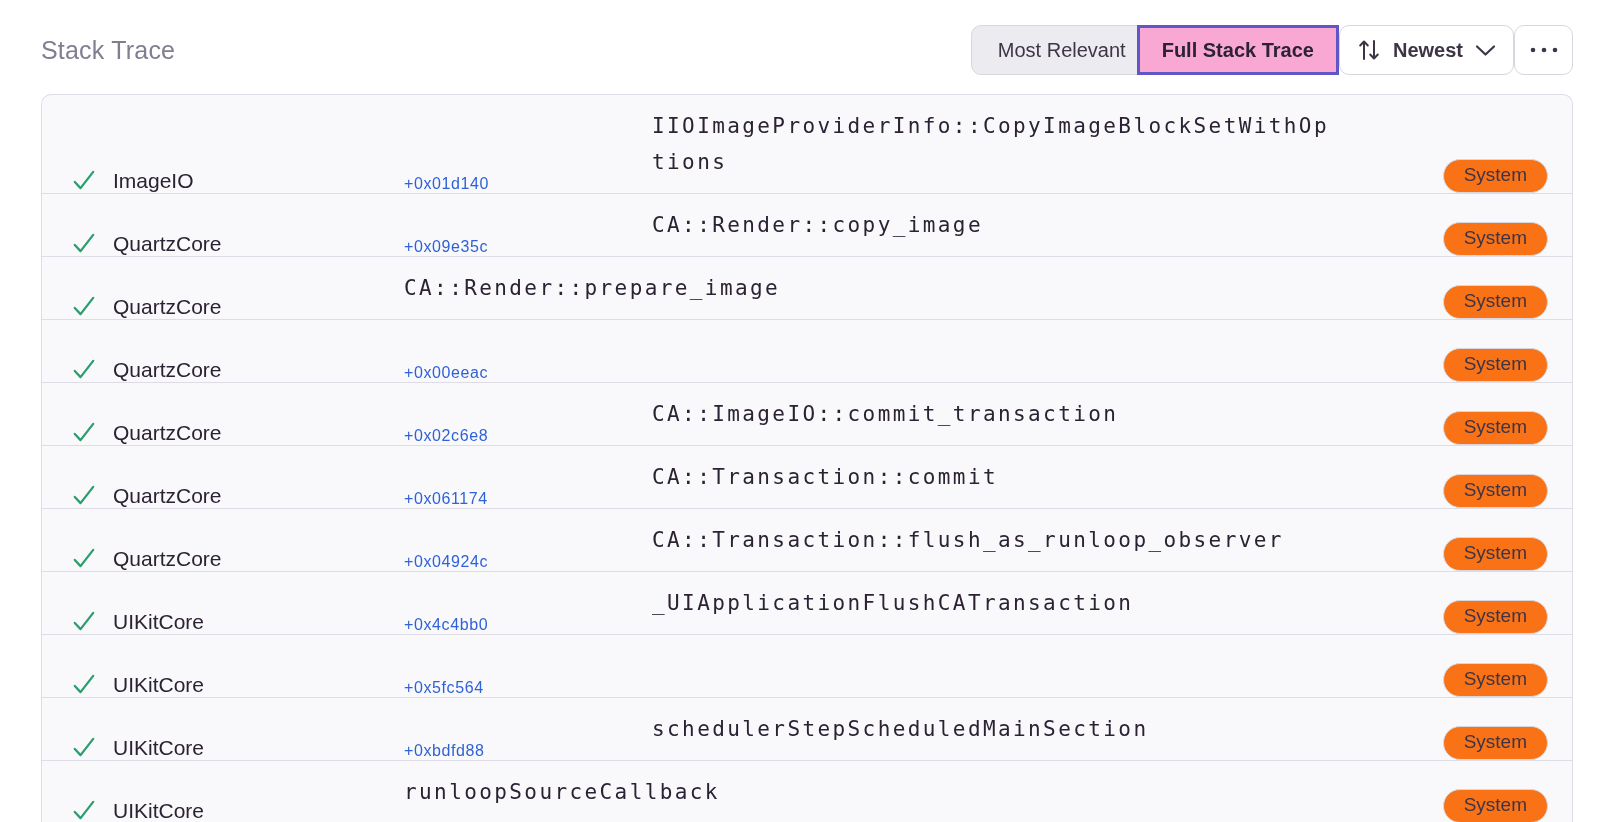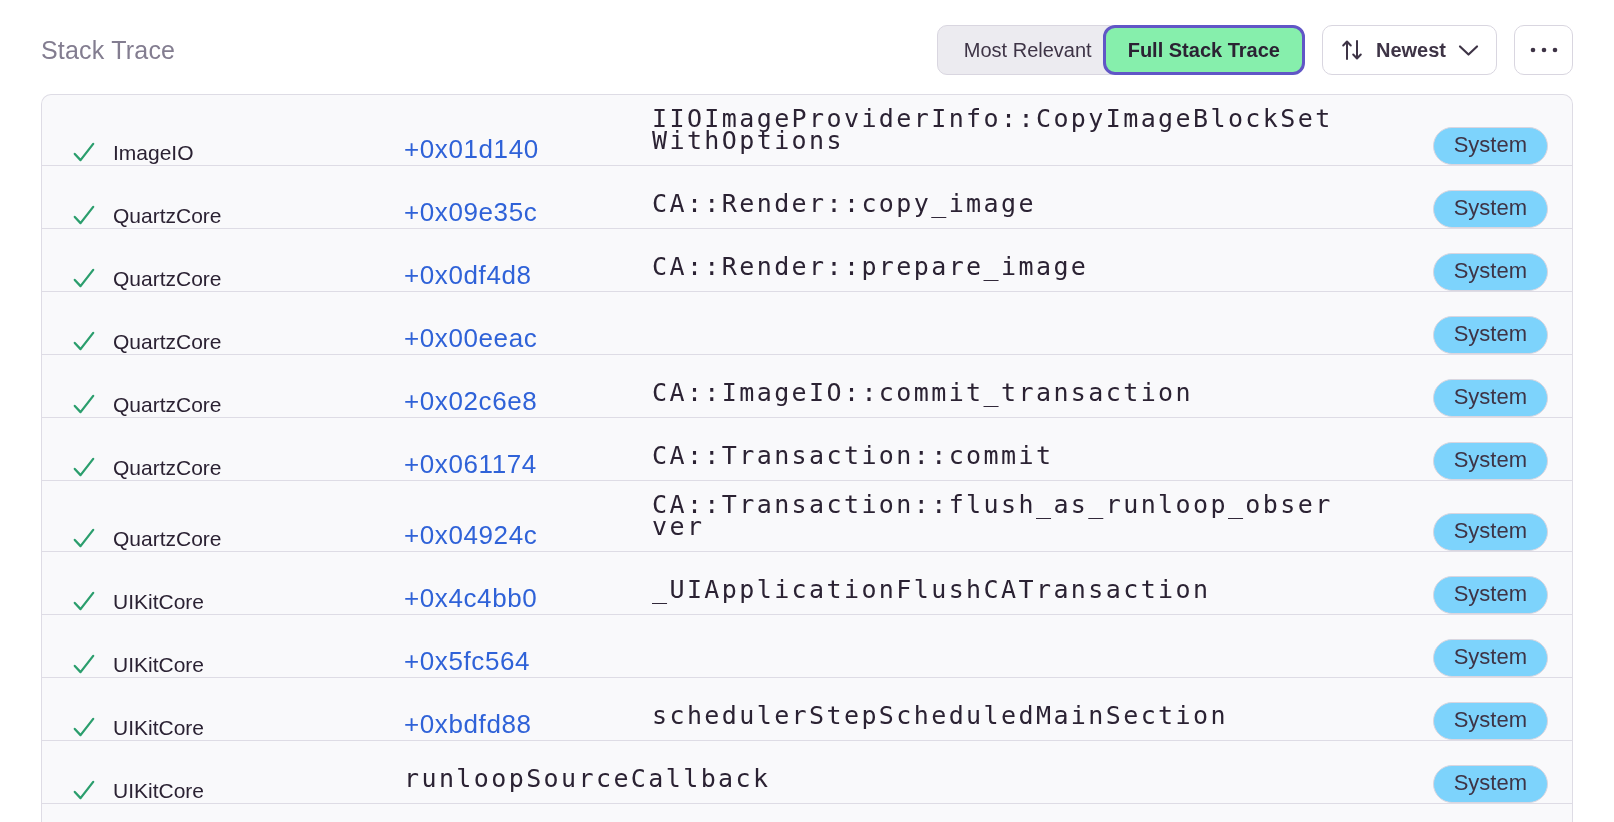--- a/index.html
+++ b/index.html
@@ -14,48 +14,48 @@
     --row-bg:#F9F9FB;
   }
   *{box-sizing:border-box;margin:0;padding:0;}
   html,body{width:1614px;height:822px;overflow:hidden;background:#ffffff;}
   body{font-family:"Liberation Sans","DejaVu Sans",sans-serif;color:var(--gray900);}
   .page{padding:24px 41px 0 41px;}
 
   
   .toolbar{display:flex;align-items:center;height:52px;}
   .page-title{font-size:25px;font-weight:400;color:var(--title);letter-spacing:.2px;}
-  .controls{margin-left:auto;display:flex;align-items:center;gap:17px;}
+  .controls{margin-left:auto;display:flex;align-items:center;}
   .seg{display:flex;align-items:center;}
   .seg-btn{height:50px;display:flex;align-items:center;font-size:20px;cursor:pointer;white-space:nowrap;}
   .seg-btn.inactive{background:#ECEBF0;border:1px solid var(--border);border-radius:10px;
     padding:0 26px;margin-right:-16px;font-weight:500;color:var(--btn-text);}
-  .seg-btn.active{background:#86efac;border:3px solid var(--accent);border-radius:12px;
+  .seg-btn.active{background:#f9a8d4;border:3px solid var(--accent);border-radius:0;
     padding:0 22px;font-weight:700;color:var(--gray900);position:relative;z-index:1;}
   .sort-btn{height:50px;display:flex;align-items:center;gap:12px;background:#fff;
     border:1px solid var(--border);border-radius:10px;padding:0 17px;
     font-size:20px;font-weight:700;color:var(--btn-text);cursor:pointer;white-space:nowrap;}
   .more-btn{height:50px;width:59px;display:flex;align-items:center;justify-content:center;
     background:#fff;border:1px solid var(--border);border-radius:10px;cursor:pointer;}
   .icon{display:inline-flex;align-items:center;justify-content:center;}
 
   
   .trace-table{margin-top:18px;background:var(--row-bg);
     border:1px solid var(--border-soft);border-bottom:none;border-radius:10px 10px 0 0;}
   .frame-row{display:flex;align-items:flex-end;min-height:63px;padding:0 24px 0 29px;cursor:pointer;}
   .frame-row + .frame-row{border-top:1px solid var(--border-soft);}
   .cell-check{flex:none;width:26px;display:flex;align-items:center;}
   .cell-module{flex:none;width:307px;padding-left:16px;font-size:21px;color:var(--gray900);}
-  .cell-offset{flex:none;width:248px;font-size:26px;letter-spacing:.6px;color:var(--link);}
+  .cell-offset{flex:none;width:248px;font-size:16px;letter-spacing:.6px;color:var(--link);}
   .cell-function{flex:1;font-family:"DejaVu Sans Mono","Liberation Mono",monospace;
-    font-size:25px;line-height:22px;letter-spacing:2.4px;color:var(--gray900);padding:13px 12px 13px 0;}
+    font-size:21px;line-height:36px;letter-spacing:2.4px;color:var(--gray900);padding:13px 12px 13px 0;}
   .cell-function .fn{display:inline-block;max-width:684px;word-break:break-all;}
   .cell-badge{flex:none;margin-left:auto;}
-  .sys-badge{display:inline-block;background:#7dd3fc;border:1px solid var(--border);
-    border-radius:999px;padding:4px 20px 6px 20px;font-size:22px;color:var(--btn-text);white-space:nowrap;}
+  .sys-badge{display:inline-block;background:#f97316;border:1px solid var(--border);
+    border-radius:999px;padding:4px 20px 6px 20px;font-size:19px;color:var(--btn-text);white-space:nowrap;}
   .partial-row{height:40px;border-top:1px solid var(--border-soft);}
 </style>
 </head>
 <body>
 
 <div class="page">
 
   <div class="toolbar">
     <div class="page-title">Stack Trace</div>
 
@@ -128,21 +128,20 @@
     </span>
   </div>
 
   <div class="frame-row">
     <span class="cell-check">
       <svg width="26" height="26" viewBox="0 0 24 24" fill="none" stroke="#2B9E6D" stroke-width="2.1" stroke-linecap="round" stroke-linejoin="round">
         <path d="M3.5 13.8 L8.8 19.5 L20.5 4.5"></path>
       </svg>
     </span>
     <span class="cell-module">QuartzCore</span>
-    <span class="cell-offset">+0x0df4d8</span>
     <span class="cell-function"><span class="fn">CA::Render::prepare_image</span></span>
     <span class="cell-badge">
       <span class="sys-badge">System</span>
     </span>
   </div>
 
   <div class="frame-row">
     <span class="cell-check">
       <svg width="26" height="26" viewBox="0 0 24 24" fill="none" stroke="#2B9E6D" stroke-width="2.1" stroke-linecap="round" stroke-linejoin="round">
         <path d="M3.5 13.8 L8.8 19.5 L20.5 4.5"></path>

